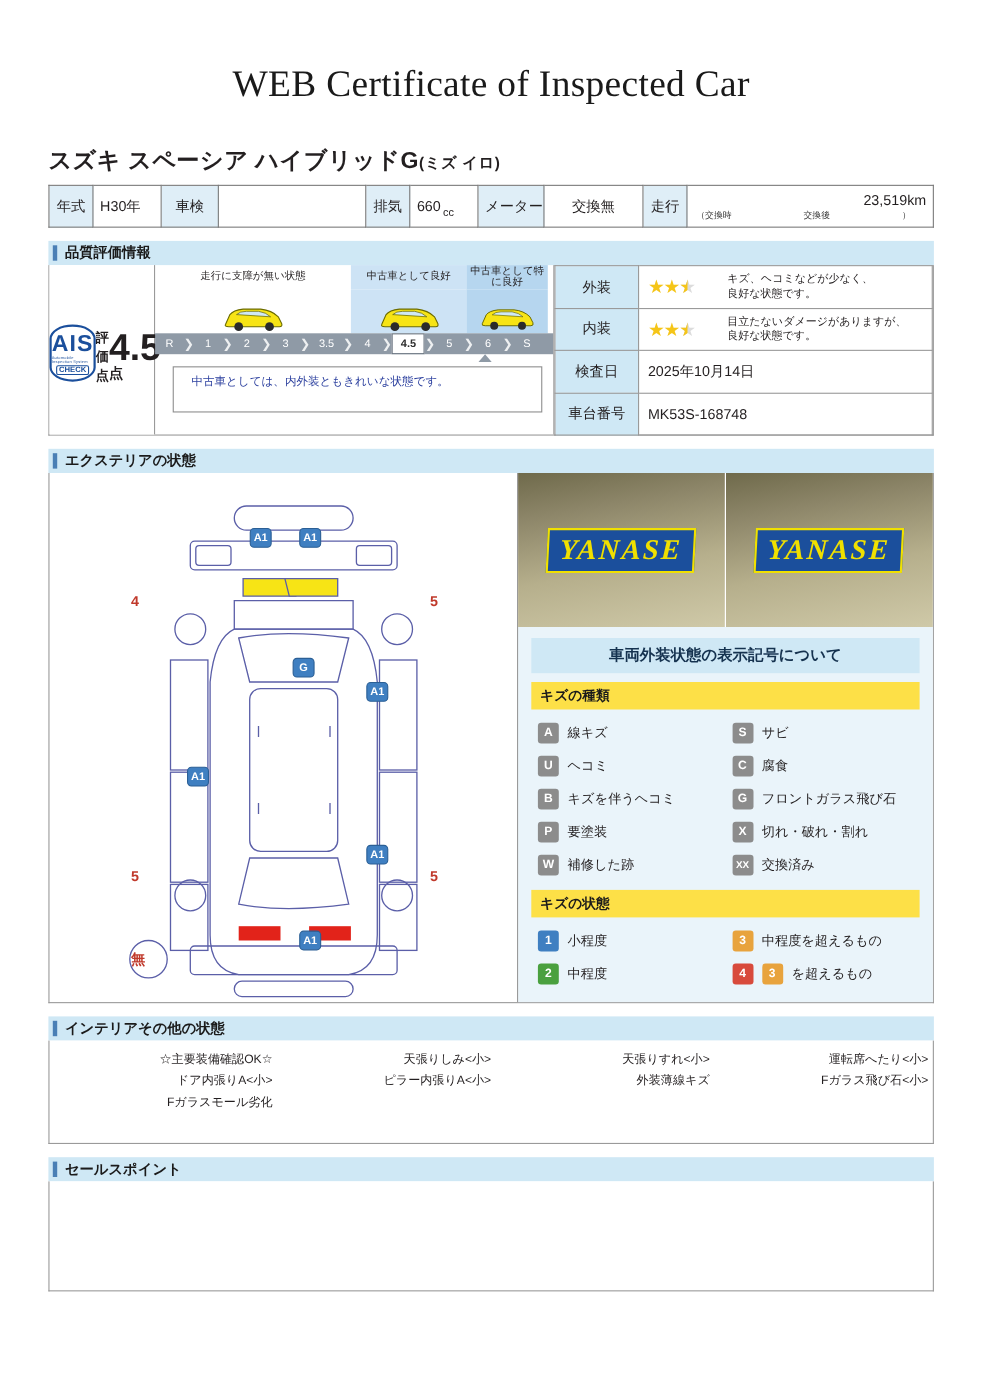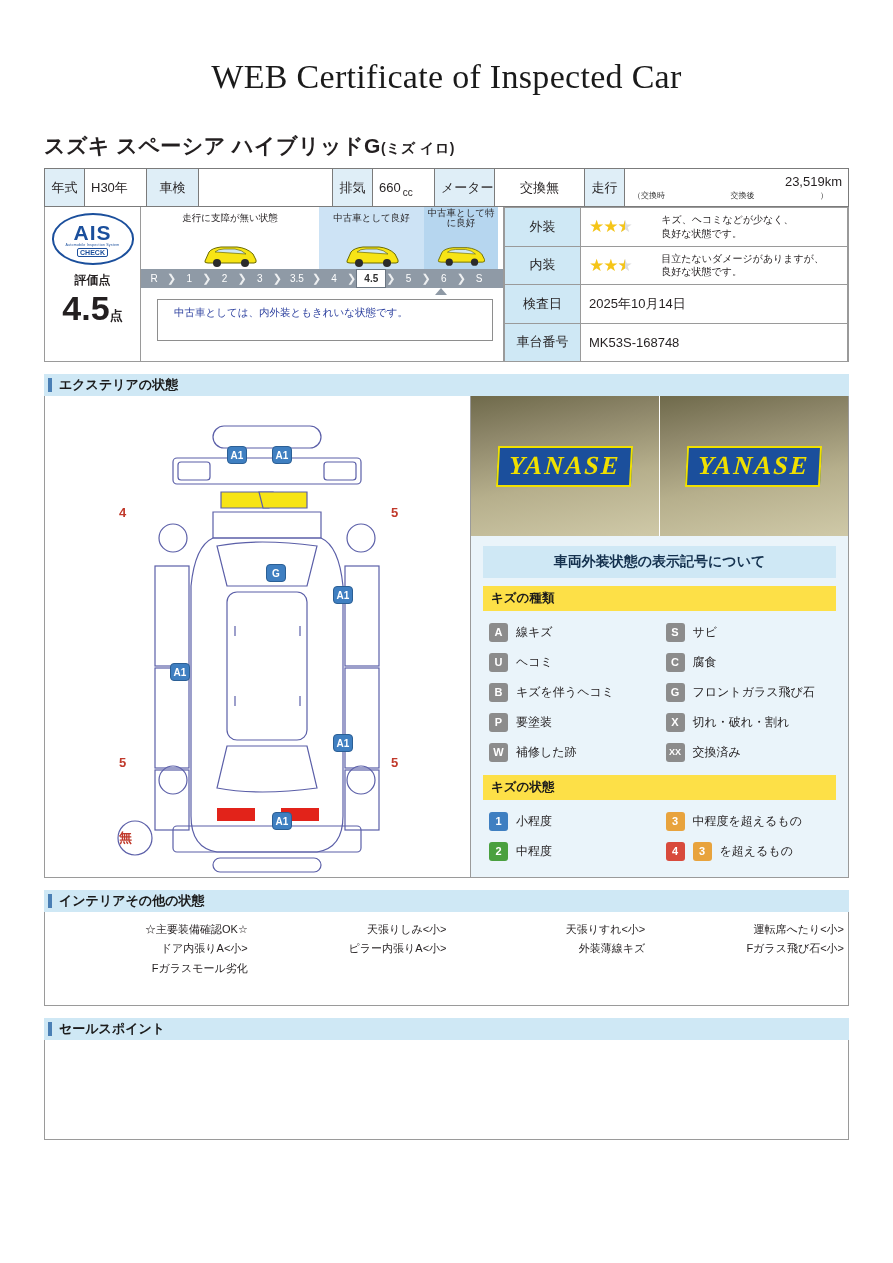--- a/index.html
+++ b/index.html
@@ -94,21 +94,21 @@
   .quality {
     width: 805px;
     border: 1px solid #9a9a9a;
     border-top: none;
     display: flex;
     height: 155px;
   }
   .ais-box {
     width: 96px;
     border-right: 1px solid #9a9a9a;
-    display: flex; flex-direction: column; align-items: center;
+    display: flex; flex-direction: row; align-items: center;
     padding-top: 6px;
     background: #fff;
   }
   .ais-logo {
     width: 82px; height: 52px;
     border: 2px solid #1b4f9c;
     border-radius: 42px/26px;
     background: #fff;
     display: flex; flex-direction: column;
     align-items: center; justify-content: center;
@@ -287,20 +287,24 @@
         <div class="mi-bot">
           <span>（交換時</span>
           <span>交換後</span>
           <span>）</span>
         </div>
       </td>
     </tr>
   </tbody>
     </table>
 
+  <div class="sec-bar">
+    <span class="tick"></span>
+    <span>品質評価情報</span>
+  </div>
 
   <div class="quality">
 
     <div class="ais-box">
       <div class="ais-logo">
         <div class="ais-t">AIS</div>
         <div class="ais-s">Automobile Inspection System</div>
         <div class="ais-c">CHECK</div>
       </div>
       <div class="ais-label">評価点</div>

